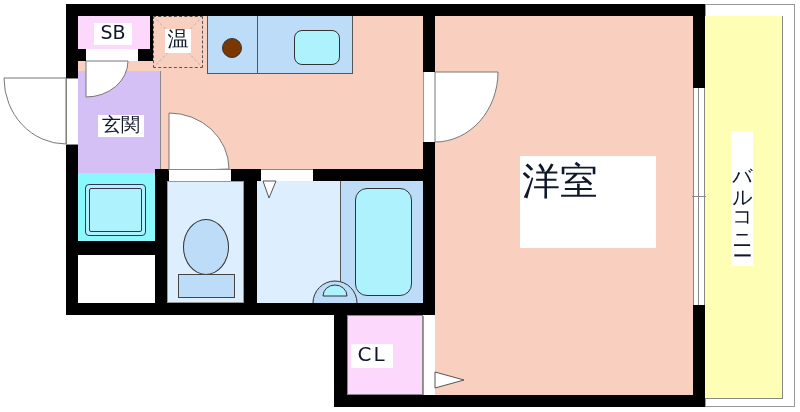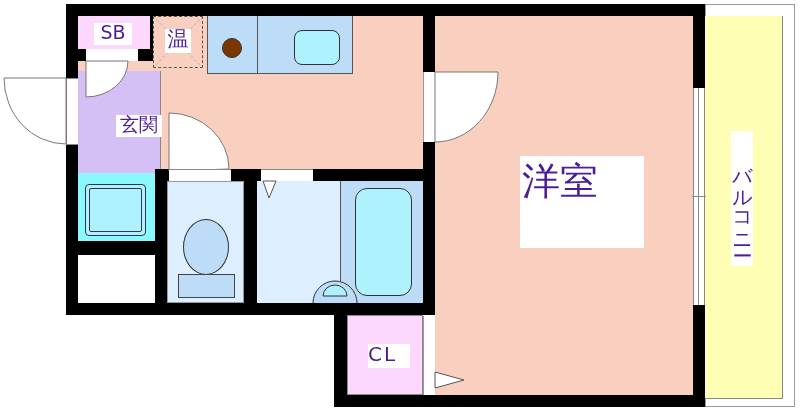--- a/index.html
+++ b/index.html
@@ -1,19 +1,19 @@
 <!DOCTYPE html>
 <html><head>
 <meta charset="utf-8">
 <style>
   html, body { margin:0; padding:0; background:#ffffff; }
   body { width:800px; height:412px; position:relative; overflow:hidden; font-family:"DejaVu Sans", sans-serif; }
   .abs { position:absolute; box-sizing:border-box; }
   .wall { background:#000; }
-  .label { position:absolute; background:#fff; color:#4c1d95; line-height:1; white-space:nowrap; }
+  .label { position:absolute; background:#fff; color:#0f172a; line-height:1; white-space:nowrap; }
   svg { position:absolute; overflow:visible; }
 </style>
 </head>
 <body>
 
 <div class="abs" style="left:705px;top:4px;width:90px;height:403px;border:1px solid #999;background:#fff;"></div>
 <div class="abs" style="left:705px;top:16px;width:78px;height:383px;background:#fefeb4;border-right:1px solid #888;border-bottom:1px solid #888;"></div>
 <div class="label" style="left:731px;top:131px;width:22px;height:133px;font-size:20px;writing-mode:vertical-rl;text-align:center;padding-top:2px;">バルコニー</div>
 
 <div class="abs wall" style="left:66px;top:4px;width:639px;height:12px;"></div>
@@ -37,21 +37,21 @@
 <div class="abs" style="left:423px;top:72px;width:12px;height:70px;background:#fff;border-left:1px solid #999;"></div>
 <svg style="left:435px;top:72px;" width="70" height="70">
   <path d="M0,0 L63,0 A63,70 0 0 1 0,70 Z" fill="#fff" stroke="#777" stroke-width="1"></path>
 </svg>
 
 <div class="abs" style="left:423px;top:316px;width:12px;height:79px;background:#fff;border-left:1px solid #999;"></div>
 <svg style="left:435px;top:372px;" width="30" height="20">
   <path d="M0,0 L29,8 L0,16 Z" fill="#fff" stroke="#555" stroke-width="1"></path>
 </svg>
 
-<div class="label" style="left:520px;top:156px;width:116px;height:86px;font-size:38px;padding:6px 6px 0 2px;line-height:1.05;">
+<div class="label" style="left:520px;top:156px;width:116px;height:86px;font-size:38px;padding:6px 18px 0 2px;line-height:1.05;">
   <div>洋室</div>
 </div>
 
 <div class="abs" style="left:693px;top:88px;width:12px;height:217px;background:#fff;border-left:1px solid #888;border-right:1px solid #888;">
   <div class="abs" style="left:4px;top:0;width:1px;height:217px;background:#888;"></div>
   <div class="abs" style="left:-2px;top:108px;width:14px;height:1px;background:#888;"></div>
 </div>
 
 <div class="abs" style="left:78px;top:16px;width:72px;height:33px;background:#fcd8fc;"></div>
 <div class="label" style="left:94px;top:23px;width:38px;height:22px;font-size:19px;text-align:center;">SB</div>
@@ -70,21 +70,21 @@
 <div class="abs" style="left:207px;top:16px;width:146px;height:58px;background:#bcdcf8;border:1px solid #555;border-top:none;"></div>
 <div class="abs" style="left:257px;top:16px;width:1px;height:58px;background:#555;"></div>
 <div class="abs" style="left:222px;top:38px;width:20px;height:20px;border-radius:50%;background:#7a3800;border:1px solid #333;"></div>
 <div class="abs" style="left:294px;top:30px;width:46px;height:35px;border-radius:8px;background:#aef2fe;border:1px solid #333;"></div>
 
 <div class="abs" style="left:78px;top:71px;width:83px;height:102px;background:#d4c0f4;border-right:1px solid #888;"></div>
 
 <svg style="left:86px;top:61px;" width="44" height="40">
   <path d="M0,0 L42,0 A42,36 0 0 1 0,36 Z" fill="#fff" stroke="#777" stroke-width="1"></path>
 </svg>
-<div class="label" style="left:116px;top:115px;width:46px;height:22px;font-size:19px;text-align:center;">玄関</div>
+<div class="label" style="left:98px;top:115px;width:46px;height:22px;font-size:19px;text-align:center;">玄関</div>
 
 <div class="abs" style="left:66px;top:78px;width:12px;height:67px;background:#fff;border:1px solid #888;border-right:none;"></div>
 <svg style="left:4px;top:78px;" width="64" height="68">
   <path d="M62,0 L0,0 A62,66 0 0 0 62,66 Z" fill="#fff" stroke="#777" stroke-width="1"></path>
 </svg>
 
 <div class="abs wall" style="left:155px;top:169px;width:280px;height:12px;"></div>
 <div class="abs wall" style="left:155px;top:169px;width:12px;height:146px;"></div>
 <div class="abs wall" style="left:244px;top:169px;width:13px;height:146px;"></div>
 <div class="abs wall" style="left:66px;top:241px;width:101px;height:14px;"></div>
@@ -111,13 +111,13 @@
   <path d="M0,0 L13,0 L6,17 Z" fill="#fff" stroke="#555" stroke-width="1"></path>
 </svg>
 <div class="abs" style="left:340px;top:181px;width:83px;height:122px;background:#bcdcf8;border-left:1px solid #555;"></div>
 <div class="abs" style="left:355px;top:188px;width:57px;height:108px;border-radius:12px;background:#aef2fe;border:1px solid #333;"></div>
 <svg style="left:311px;top:274px;" width="48" height="30">
   <path d="M2,29 A22,22 0 0 1 46,29" fill="#bcdcf8" stroke="#333" stroke-width="1"></path>
   <path d="M12,22 A12,11 0 0 1 36,22 Z" fill="#aef2fe" stroke="#333" stroke-width="1"></path>
 </svg>
 
 <div class="abs" style="left:347px;top:315px;width:76px;height:80px;background:#fcd8fc;border:1px solid #888;"></div>
-<div class="label" style="left:368px;top:344px;width:42px;height:24px;font-size:20px;text-align:left;letter-spacing:2px;">CL</div>
+<div class="label" style="left:351px;top:344px;width:42px;height:24px;font-size:20px;text-align:center;letter-spacing:2px;">CL</div>
 
 </body></html>

